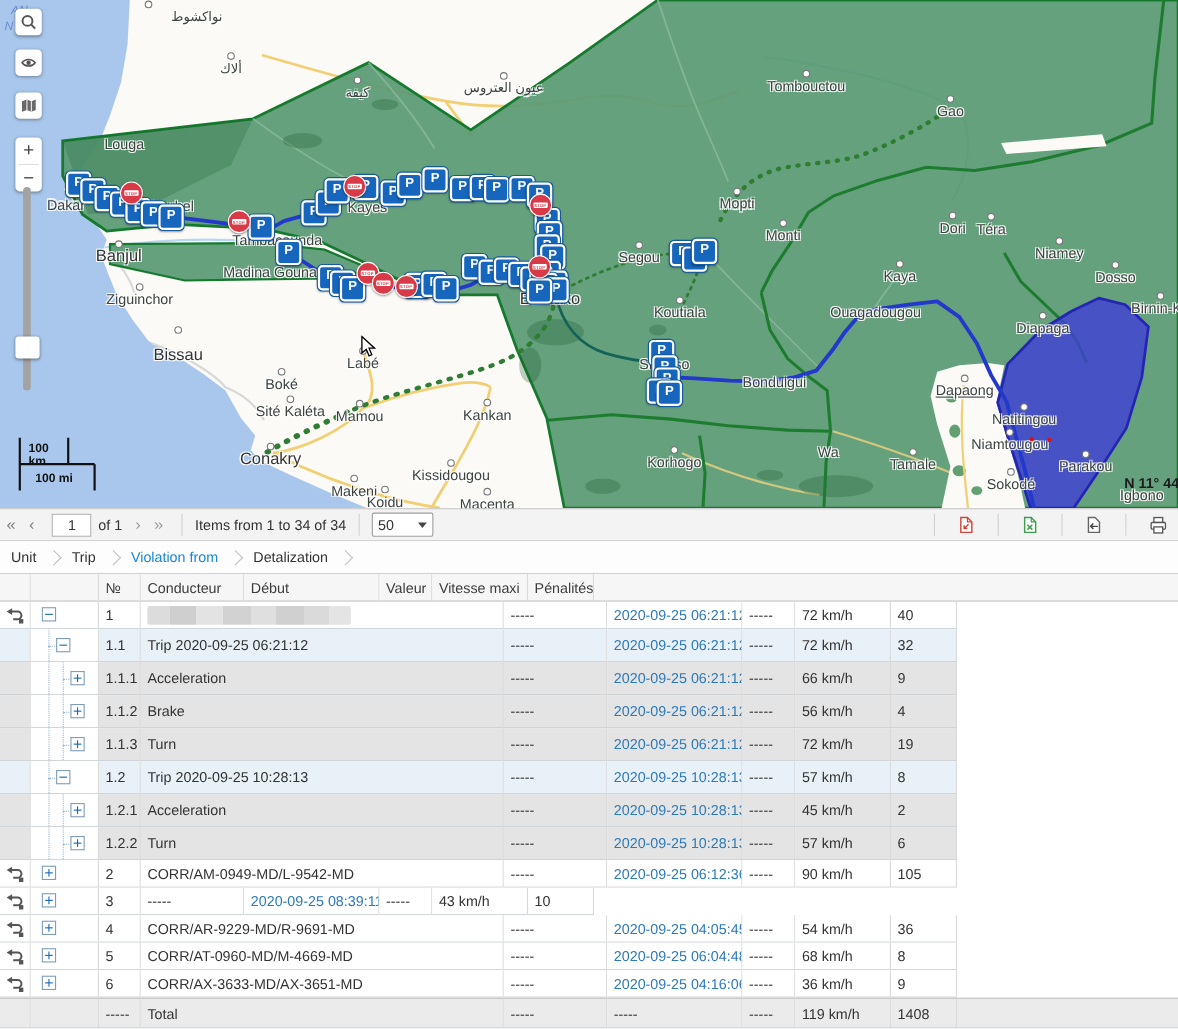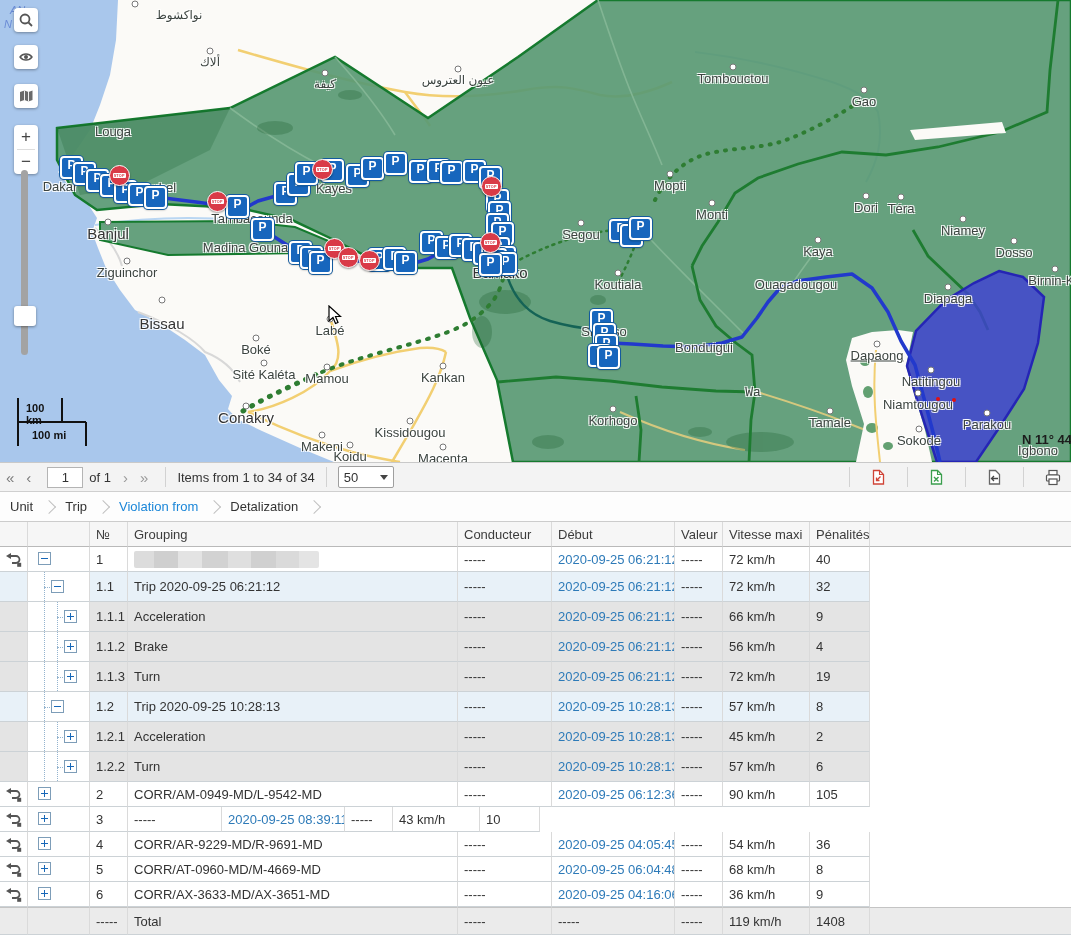--- a/index.html
+++ b/index.html
@@ -222,21 +222,21 @@
         <span class="mlabel" style="left: 443px; top: 458px;">Macenta</span>
         <span class="mlabel big" style="left: 500px; top: 272px;">Bamako</span>
         <span class="ldot" style="left: 581px; top: 223px;"></span>
         <span class="mlabel" style="left: 581px; top: 234px;">Segou</span>
         <span class="ldot" style="left: 618px; top: 273px;"></span>
         <span class="mlabel" style="left: 618px; top: 284px;">Koutiala</span>
         <span class="mlabel" style="left: 604px; top: 331px;">Sikasso</span>
         <span class="mlabel" style="left: 704px; top: 347px;">Bonduigui</span>
         <span class="ldot" style="left: 613px; top: 409px;"></span>
         <span class="mlabel" style="left: 613px; top: 420px;">Korhogo</span>
-        <span class="mlabel" style="left: 753px; top: 392px; font-family: Liberation Mono, monospace;">Wa</span>
+        <span class="mlabel" style="left: 753px; top: 411px;">Wa</span>
         <span class="ldot" style="left: 830px; top: 411px;"></span>
         <span class="mlabel" style="left: 830px; top: 422px;">Tamale</span>
         <span class="ldot" style="left: 670px; top: 174px;"></span>
         <span class="mlabel" style="left: 670px; top: 185px;">Mopti</span>
         <span class="ldot" style="left: 733px; top: 67px;"></span>
         <span class="mlabel" style="left: 733px; top: 78px;">Tombouctou</span>
         <span class="ldot" style="left: 864px; top: 90px;"></span>
         <span class="mlabel" style="left: 864px; top: 101px;">Gao</span>
         <span class="ldot" style="left: 712px; top: 203px;"></span>
         <span class="mlabel" style="left: 712px; top: 214px;">Monti</span>
@@ -461,21 +461,20 @@
       <span class="bc-sep"></span>
       <span class="crumb">Detalization</span>
       <span class="bc-sep"></span>
     </div>
 
   <div class="grid" id="grid">
       <div class="trow hrow">
         <div class="c" style="width: 28px; flex: 0 0 28px;"></div>
         <div class="c" style="width: 62px; flex: 0 0 62px;"></div>
         <div class="c" style="width: 38px; flex: 0 0 38px;">№</div>
-        <div class="c" style="width: 330px; flex: 0 0 330px;">Grouping</div>
         <div class="c" style="width: 94px; flex: 0 0 94px;">Conducteur</div>
         <div class="c" style="width: 123px; flex: 0 0 123px;">Début</div>
         <div class="c" style="width: 48px; flex: 0 0 48px;">Valeur</div>
         <div class="c" style="width: 87px; flex: 0 0 87px;">Vitesse maxi</div>
         <div class="c" style="width: 60px; flex: 0 0 60px;">Pénalités</div>
         <div class="c filler" style="flex: 1 1 auto;"></div>
       </div>
       <div class="trow r-w unit">
         <div class="c c0" style="width: 28px; flex: 0 0 28px;">
           <svg width="17" height="17" viewBox="0 0 17 17">

